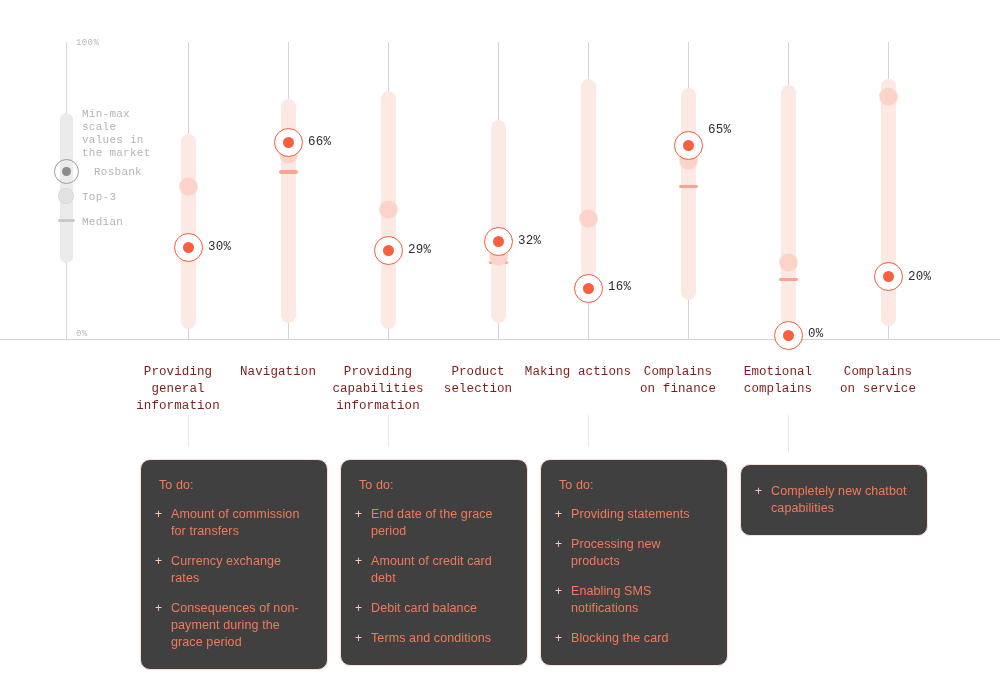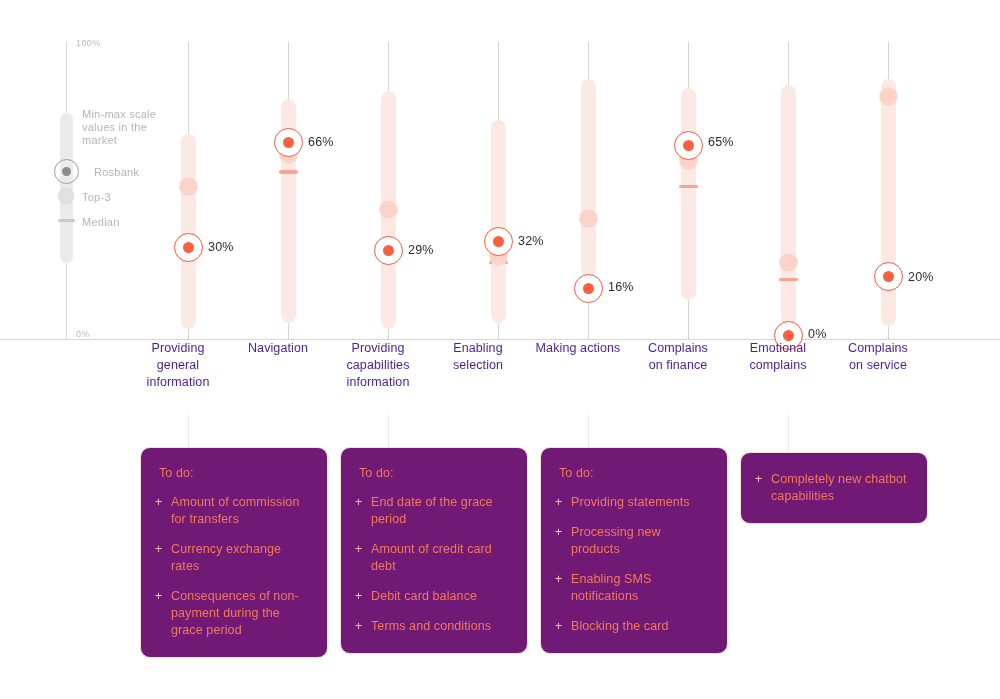--- a/index.html
+++ b/index.html
@@ -13,21 +13,21 @@
     position: relative;
     overflow: hidden;
     font-family: "Liberation Sans", sans-serif;
     -webkit-font-smoothing: antialiased;
   }
 
   
   #chart-area {
     position: absolute;
     left: 0; top: 0;
-    width: 1000px; height: 345px;
+    width: 1000px; height: 345px; font-family: Liberation Mono, monospace;
   }
 
   .axis-baseline {
     position: absolute;
     left: 0;
     top: 339px;
     width: 1000px;
     height: 1px;
     background: #d6d6d6;
   }
@@ -180,38 +180,39 @@
     left: 70px;
     font-size: 12.5px;
     color: #2d2d2d;
     white-space: nowrap;
     letter-spacing: .2px;
   }
 
   
   .cat-label {
     position: absolute;
-    top: 340px;
+    top: 364px;
     width: 120px;
     margin-left: -10px;
     text-align: center;
     font-size: 12.5px;
     line-height: 17px;
-    color: #4c1d95;
+    color: #7f1d1d;
     letter-spacing: .1px;
   }
 
   
   .todo-card {
     position: absolute;
     border: 1px solid #fbded5;
     border-radius: 10px;
-    background: #701a75;
+    background: #404040;
     box-sizing: border-box;
     padding: 18px 20px 18px 14px;
+    margin-top: 12px;
   }
   .card-stem {
     position: absolute;
     width: 1px;
     background: #e9e9e9;
   }
   .todo-title {
     font-size: 12.5px;
     color: #f47a5c;
     margin: 0 0 14px 4px;
@@ -298,21 +299,21 @@
         <div class="marker-top3" style="top: 218.6px;"></div>
         <div class="marker-rosbank" style="top: 288.44px;"></div>
         <div class="value-label" style="top: 280.44px;">16%</div>
       </div>
       <div class="col" style="left: 638px;">
         <div class="col-guide"></div>
         <div class="range-bar" style="top: 87.65px; height: 212.43px;"></div>
         <div class="median-line" style="top: 184.84px;"></div>
         <div class="marker-top3" style="top: 160.4px;"></div>
         <div class="marker-rosbank" style="top: 145.85px;"></div>
-        <div class="value-label" style="top: 135px;">65%</div>
+        <div class="value-label" style="top: 123px;">65%</div>
       </div>
       <div class="col" style="left: 738px;">
         <div class="col-guide"></div>
         <div class="range-bar" style="top: 84.74px; height: 241.53px;"></div>
         <div class="median-line" style="top: 277.96px;"></div>
         <div class="marker-top3" style="top: 262.25px;"></div>
         <div class="marker-rosbank" style="top: 335px;"></div>
         <div class="value-label" style="top: 327px;">0%</div>
       </div>
       <div class="col" style="left: 838px;">
@@ -331,21 +332,21 @@
       </div>
       <div class="cat-label" style="left: 228px;">
         <div>Navigation</div>
       </div>
       <div class="cat-label" style="left: 328px;">
         <div>Providing</div>
         <div>capabilities</div>
         <div>information</div>
       </div>
       <div class="cat-label" style="left: 428px;">
-        <div>Enabling</div>
+        <div>Product</div>
         <div>selection</div>
       </div>
       <div class="cat-label" style="left: 528px;">
         <div>Making actions</div>
       </div>
       <div class="cat-label" style="left: 628px;">
         <div>Complains</div>
         <div>on finance</div>
       </div>
       <div class="cat-label" style="left: 728px;">

